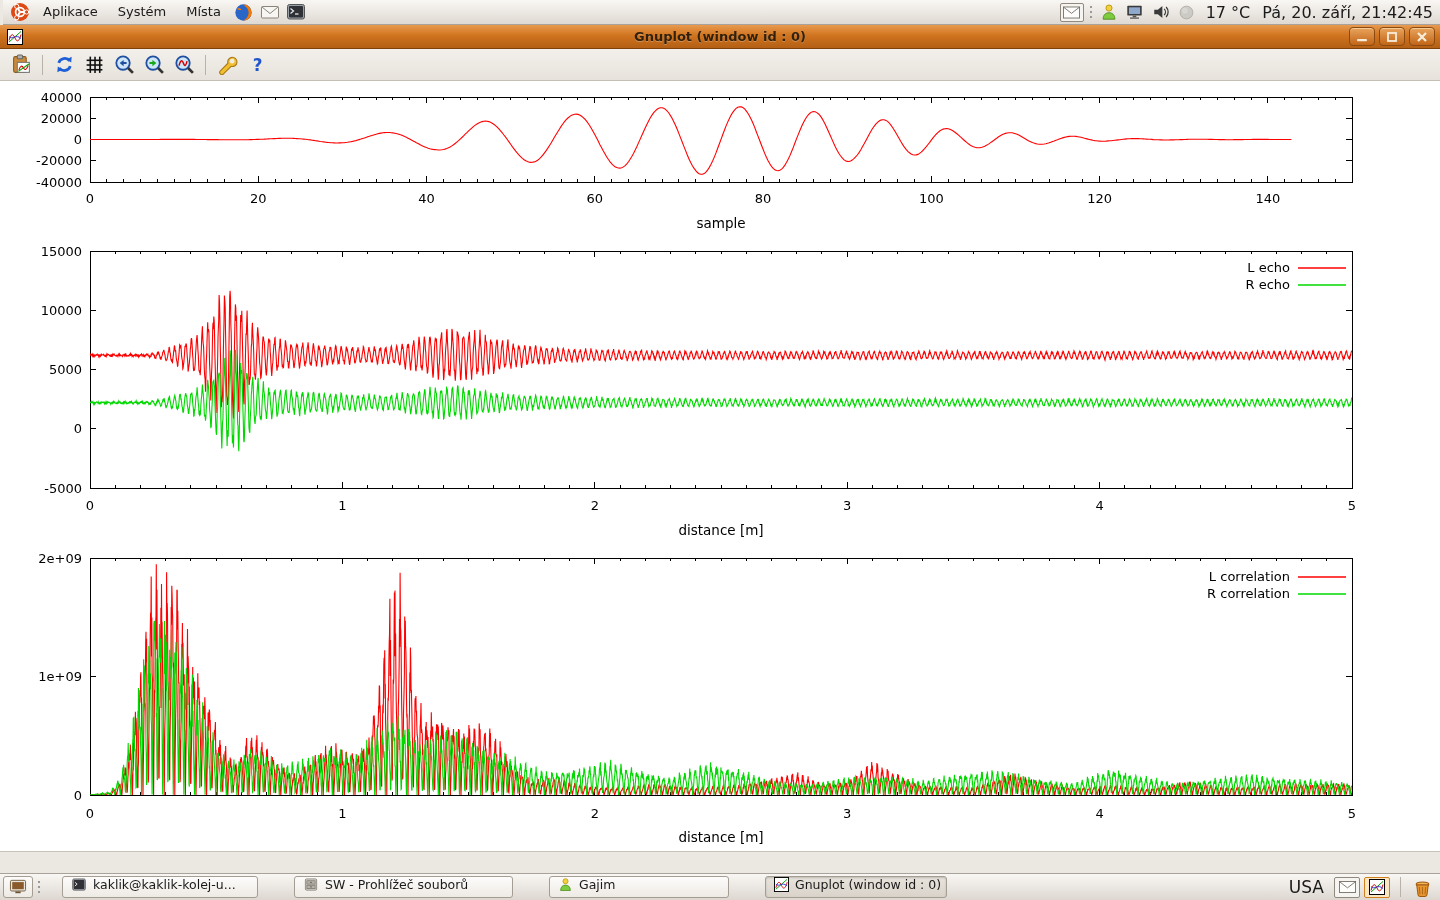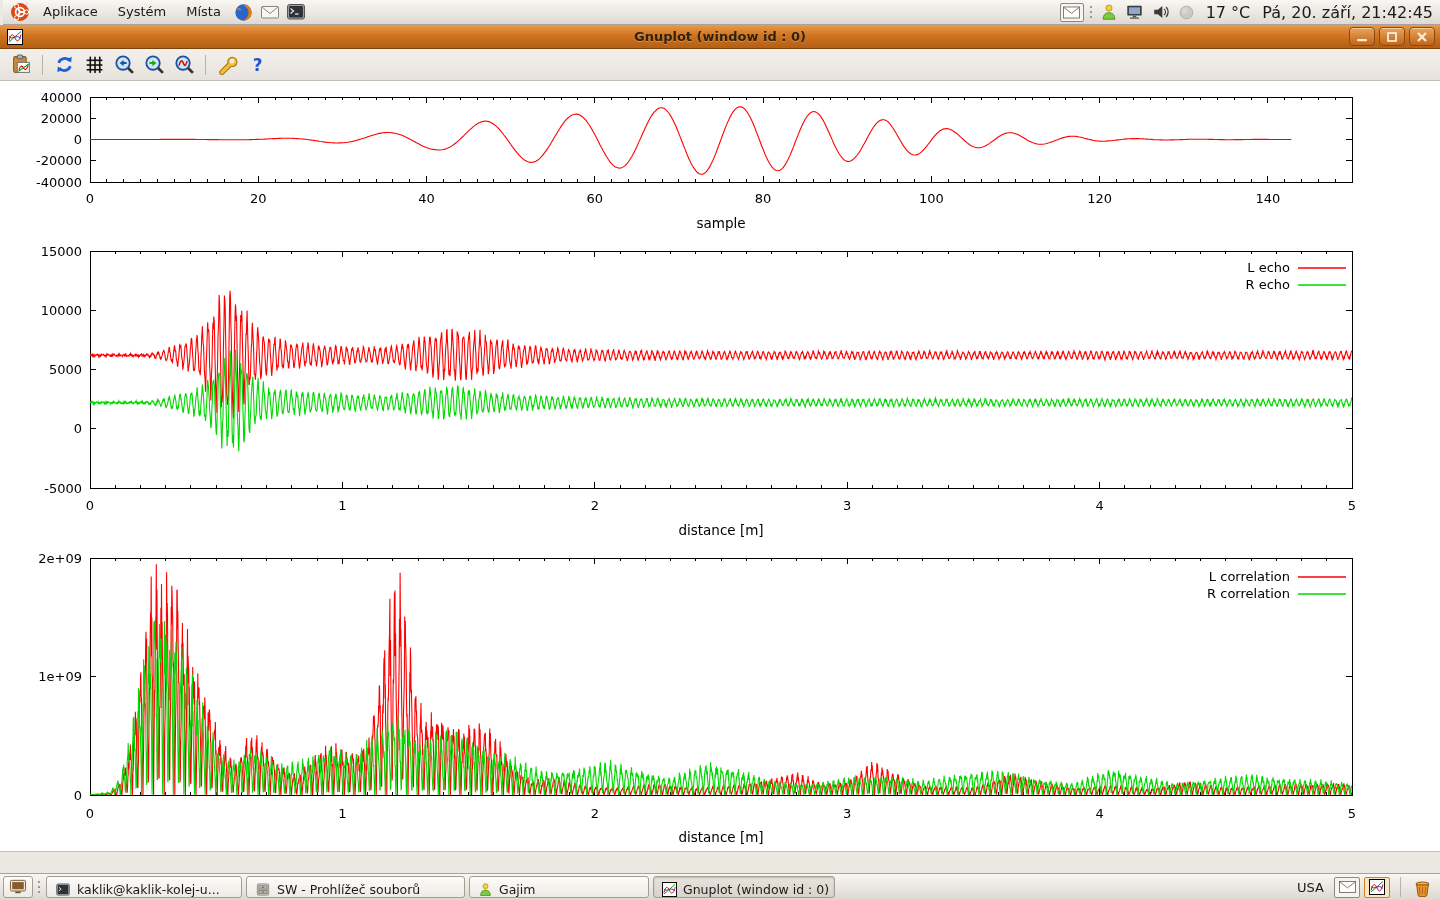--- a/index.html
+++ b/index.html
@@ -41,28 +41,28 @@
   .plot-area { position:absolute; left:0; top:56px; width:1440px; height:770px; background:#ffffff; }
   .plot-area svg { position:absolute; left:0; }
   .status-strip { position:absolute; left:0; bottom:0; width:100%; height:22px;
     background:#ebe7e1; border-top:1px solid #c8c2ba; }
 
   
   .taskbar { position:absolute; left:0; top:873px; width:1440px; height:27px;
     background:linear-gradient(#f9f7f4,#ddd7d0); border-top:1px solid #a9a29a;
     display:flex; align-items:center; padding:0 3px; }
   .task-btn { height:22px; border:1px solid #a49d93; border-radius:3px;
-    background:linear-gradient(#fdfcfb,#eeeae4); display:flex; align-items:flex-end;
-    padding:0 8px; margin:0 2px; font-size:12.5px; color:#1a1a1a; white-space:nowrap; overflow:hidden; }
+    background:linear-gradient(#fdfcfb,#eeeae4); display:flex; align-items:flex-start;
+    padding:0 8px; margin:0 18px; font-size:12.5px; color:#1a1a1a; white-space:nowrap; overflow:hidden; }
   .task-btn .t-icon { margin-right:6px; display:flex; }
   .task-btn.active { background:linear-gradient(#e8e3dc,#d9d3ca); box-shadow:inset 0 1px 2px rgba(0,0,0,.18); }
   .sd-btn { width:30px; height:22px; border:1px solid #a49d93; border-radius:3px;
     background:linear-gradient(#fdfcfb,#eeeae4); display:flex; align-items:center; justify-content:center; margin-right:2px;}
   .taskbar-spacer { flex:1; }
-  .kb-layout { font-size:13px; color:#1a1a1a; margin:0 8px; }
+  .kb-layout { font-size:17px; color:#1a1a1a; margin:0 8px; }
   .tray2-box { border:1px solid #8f897e; background:#f6f4f0; border-radius:2px; width:26px; height:21px;
     display:flex; align-items:center; justify-content:center; margin:0 2px; }
   .tray2-box.hl { background:#fae7c2; border-color:#d08020; }
   .v-sep { width:1px; height:20px; background:#b9b2a8; margin:0 8px; }
 </style>
 </head>
 <body>
 
 <div class="top-panel">
   <div class="panel-left">

